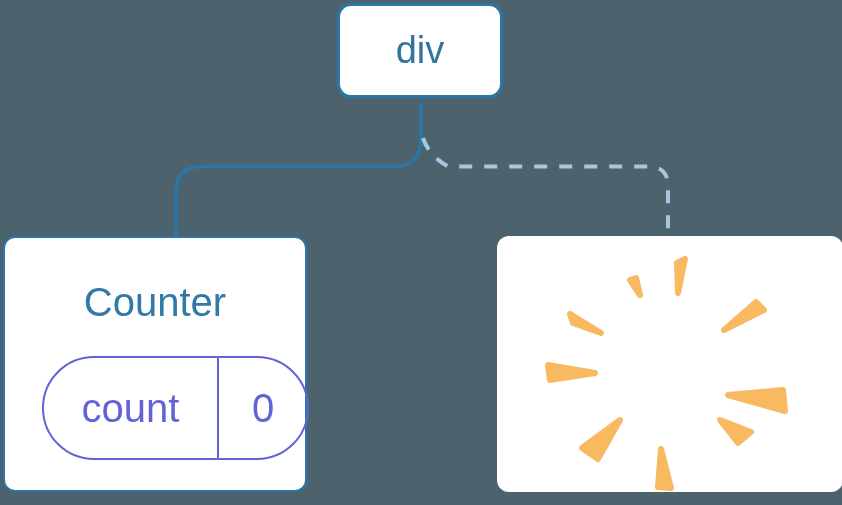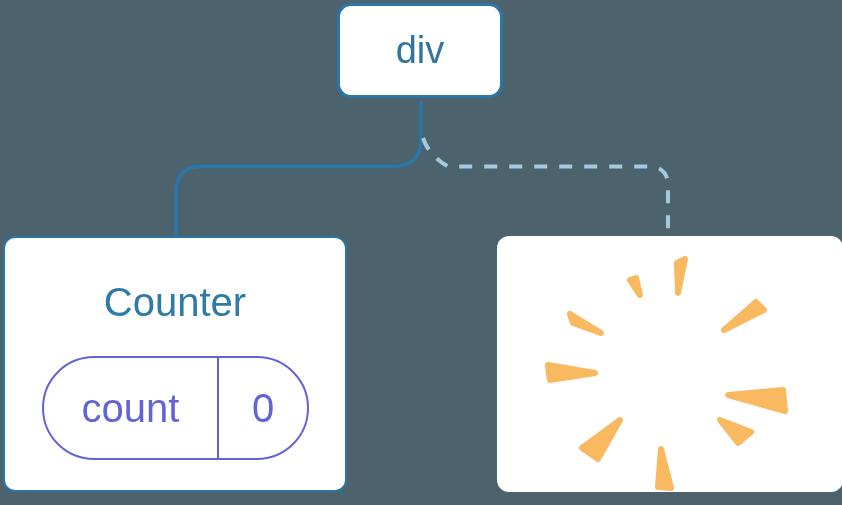--- a/index.html
+++ b/index.html
@@ -62,21 +62,21 @@
   }
   .card {
     position: absolute;
     top: 236px;
     height: 256px;
     background: var(--card-bg);
     border-radius: 12px;
   }
   .card-counter {
     left: 3px;
-    width: 344px;
+    width: 304px;
     border: 2.5px solid var(--node-border);
   }
   .card-removed {
     left: 497px;
     width: 346px;
   }
   .counter-title {
     margin-top: 42px;
     text-align: center;
     font-size: 40px;

